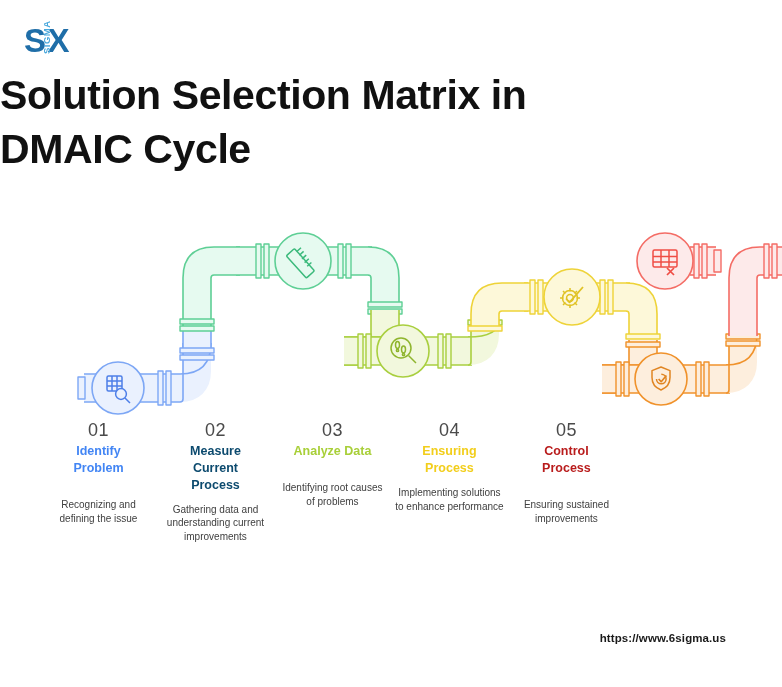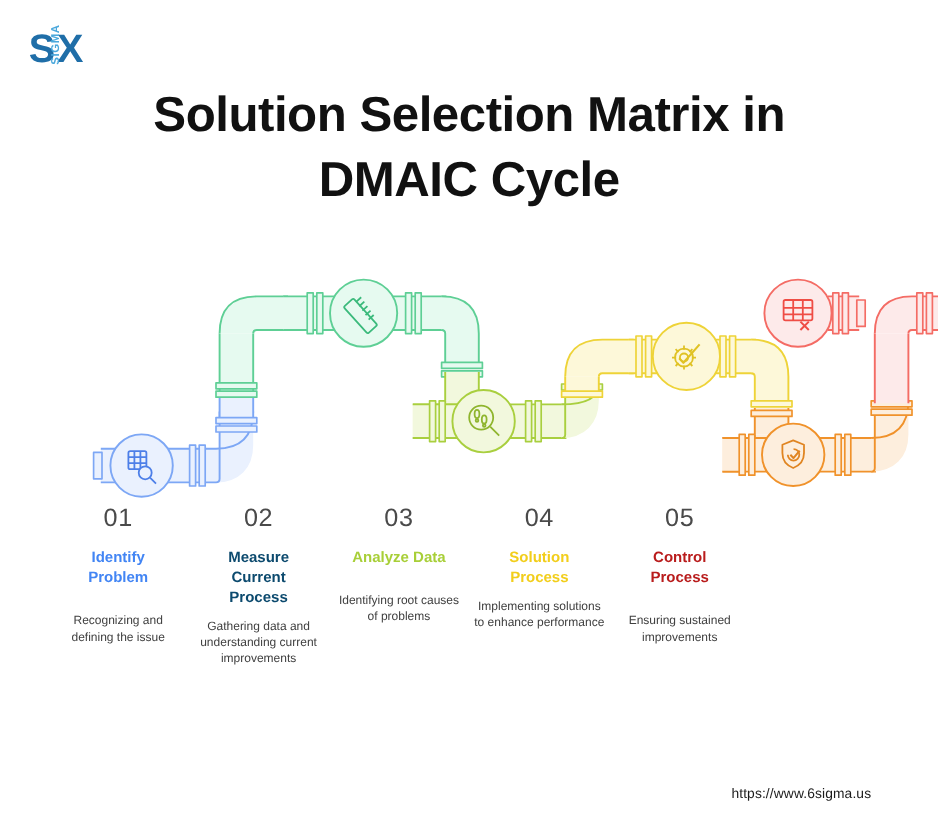--- a/index.html
+++ b/index.html
@@ -52,21 +52,21 @@
     letter-spacing: -1px;
     margin-left: -2px;
   }
 
   
   #title {
     position: absolute;
     left: 0;
     top: 68px;
     width: 782px;
-    text-align: center;
+    text-align: left;
     font-size: 41px;
     font-weight: 700;
     color: #111111;
     line-height: 1.32;
     letter-spacing: -0.4px;
   }
 
   
   #diagram {
     position: absolute;
@@ -85,47 +85,47 @@
     display: flex;
     align-items: flex-start;
   }
   .step {
     width: 16.666%;
     text-align: center;
     padding: 0 4px;
     box-sizing: border-box;
   }
   .step-num {
-    font-size: 21px;
+    font-size: 18px;
     color: #4a4a4a;
     font-weight: 400;
     letter-spacing: 0.5px;
-    margin-bottom: 12px;
+    margin-bottom: 2px;
   }
   .step-title {
     font-size: 12.5px;
     font-weight: 700;
     line-height: 1.35;
     margin-bottom: 9px;
   }
   .step-desc {
     font-size: 10px;
     color: #404040;
     line-height: 1.38;
     margin-top: 21px;
   }
   .step.offset .step-desc { margin-top: 9px; }
 
   
   #footer-url {
     position: absolute;
     right: 56px;
-    top: 656px;
+    top: 632px;
     font-size: 11.5px;
-    font-weight: 400;
+    font-weight: 700;
     color: #1a1a1a;
     letter-spacing: 0.1px;
   }
 </style>
 </head>
 <body>
 
 <div id="logo">
   <span class="lg-s">S</span>
   <span class="lg-sigma">SIGMA</span>
@@ -389,21 +389,21 @@
     <div class="step-num">03</div>
     <div class="step-title" style="color:#A8CF38">
       <div>Analyze Data</div>
     </div>
     <div class="step-desc">Identifying root causes of problems</div>
   </div>
 
   <div class="step offset">
     <div class="step-num">04</div>
     <div class="step-title" style="color:#F2CE1B">
-      <div>Solution</div>
+      <div>Ensuring</div>
       <div>Process</div>
     </div>
     <div class="step-desc">Implementing solutions to enhance performance</div>
   </div>
 
   <div class="step">
     <div class="step-num">05</div>
     <div class="step-title" style="color:#b91c1c">
       <div>Control</div>
       <div>Process</div>

